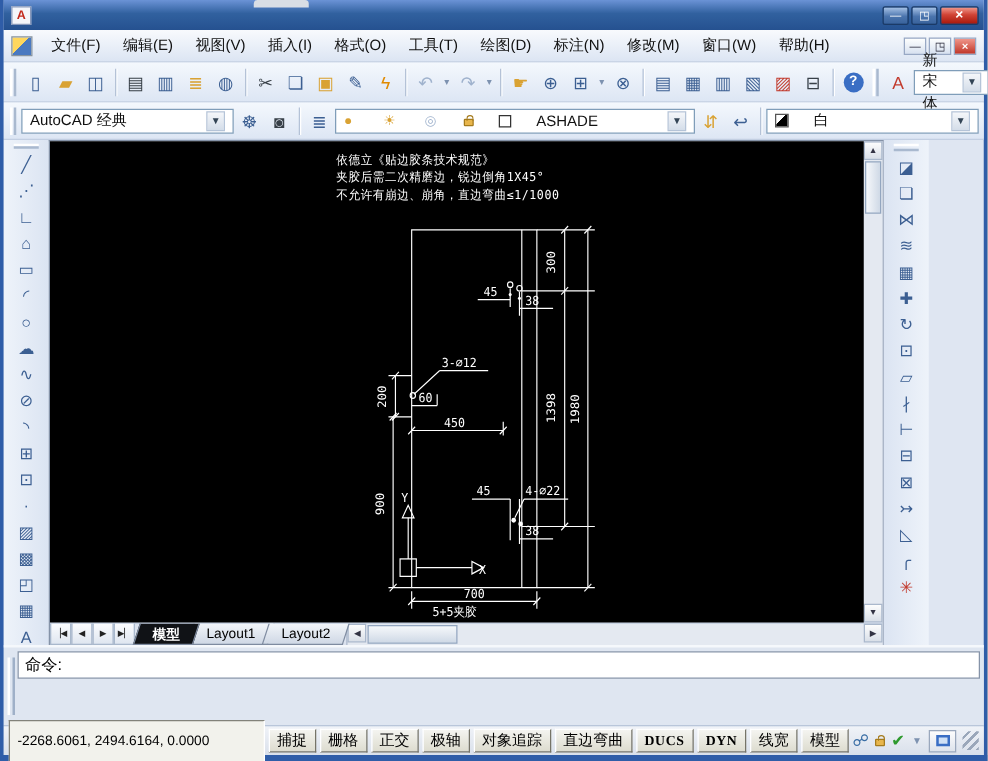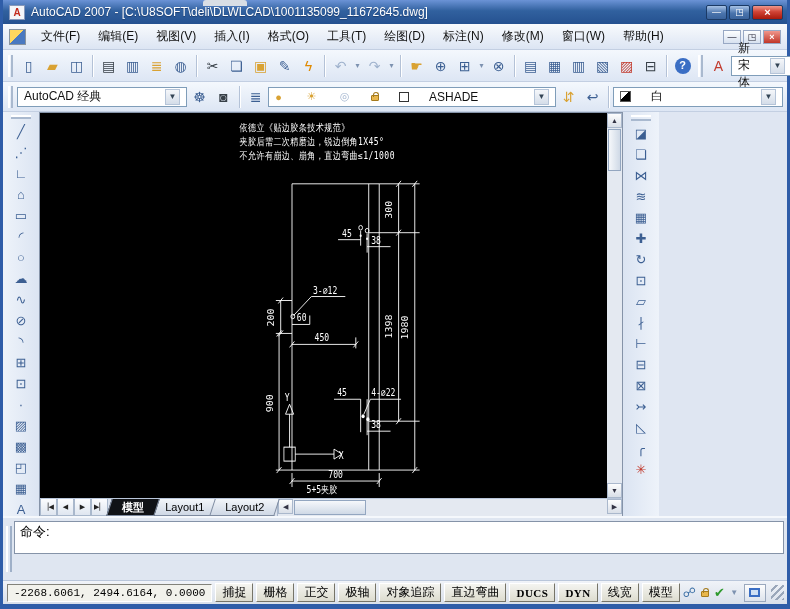--- a/index.html
+++ b/index.html
@@ -45,21 +45,21 @@
   .colorsq{width:10px;height:10px;border:1px solid #333;background:#fff;flex:none}
   .swatch{width:11px;height:11px;border:1px solid #555;background:linear-gradient(135deg,#fff 0 40%,#000 40% 100%);flex:none}
   .mini-lock{width:8px;height:6px;background:#e8b64c;border:1px solid #a57b1d;border-radius:1px;position:relative;margin-top:3px;flex:none}
   .mini-lock::before{content:"";position:absolute;top:-4px;left:1px;width:4px;height:4px;border:1px solid #a57b1d;border-bottom:none;border-radius:3px 3px 0 0}
 
   
   .workarea{display:flex;height:404px}
   .toolcol{width:36px;display:flex;flex-direction:column;align-items:center;padding-top:1px;background:linear-gradient(90deg,#eef3fa,#dbe4f2)}
   .toolcol.right{background:linear-gradient(270deg,#eef3fa,#dbe4f2)}
   .tgrip{width:20px;height:6px;border-top:2px solid #fff;border-bottom:2px solid #a9b9cf;margin:2px 0 2px}
-  .docwin{width:584px;display:flex;flex-direction:column;border:1px solid #8593a8;border-bottom:none}
+  .docwin{width:668px;display:flex;flex-direction:column;border:1px solid #8593a8;border-bottom:none}
   .canvas-row{display:flex;height:385px}
   .canvas{width:695px;height:385px;background:#000;position:relative}
   .canvas svg{display:block;width:100%;height:100%}
   .vscroll{width:15px;display:flex;flex-direction:column;background:#e4e9f1}
   .sbtn{width:15px;height:15px;background:linear-gradient(#fdfdfd,#d9dfe8);border:1px solid #aab8cc;font-size:7px;color:#334;display:flex;align-items:center;justify-content:center;flex:none}
   .vthumb{height:42px;margin:1px;background:linear-gradient(90deg,#f6f8fb,#cfd9e6);border:1px solid #93a6c0}
   .vfill{flex:1}
   .bottombar{height:18px;display:flex;align-items:stretch;background:#dbe2ee;border-top:1px solid #b9c6da;font-size:11px}
   .navbtn{width:17px;background:linear-gradient(#fbfcfe,#dfe6f0);border:1px solid #a9b8cc;border-top:none;font-size:7px;display:flex;align-items:center;justify-content:center;color:#222;flex:none}
   .tabs{display:flex;align-items:stretch;padding-left:6px}
@@ -70,25 +70,25 @@
   .hthumb{width:72px;margin:1px;background:linear-gradient(#f6f8fb,#cfd9e6);border:1px solid #93a6c0}
   .hfill{flex:1}
 
   
   .cmdwin{height:64px;background:#dfe6f1;display:flex;align-items:stretch;padding:3px 3px 3px 0;border-top:2px solid #f5f8fc}
   .cmdgrip{width:6px;margin:5px 2px 5px 3px;border-left:2px solid #fff;border-right:2px solid #9fb0c8}
   .cmdinner{flex:1;display:flex;flex-direction:column;gap:2px}
   .cmdhist{flex:1;display:flex;border:1px solid #8593a8;background:#fff}
   .histtext{flex:1;font-size:13px;padding:2px 5px;color:#000;white-space:pre}
   .cmdvscroll{width:15px;display:flex;flex-direction:column;background:#e4e9f1;border-left:1px solid #aab8cc}
-  .cmdinput{height:33px;background:#fff;border:1px solid #8593a8;font-size:13px;padding:1px 5px;color:#000}
+  .cmdinput{height:22px;background:#fff;border:1px solid #8593a8;font-size:13px;padding:1px 5px;color:#000}
 
   
   .statusbar{height:24px;background:linear-gradient(#f0f3f8,#d9e0eb);display:flex;align-items:center;padding:0 4px;gap:3px;border-top:1px solid #b9c6da}
-  .coord{width:226px;height:18px;background:#f2f2ec;border:1px solid;border-color:#82827a #fff #fff #82827a;font-size:11px;display:flex;align-items:center;padding:0 6px;font-family:Liberation Mono, monospace;color:#000;white-space:nowrap}
+  .coord{width:226px;height:18px;background:#f2f2ec;border:1px solid;border-color:#82827a #fff #fff #82827a;font-size:11px;display:flex;align-items:center;padding:16px 6px;font-family:Liberation Sans, sans-serif;color:#000;white-space:nowrap}
   .sbtn2{height:19px;padding:0 6px;font-size:12px;color:#000;background:linear-gradient(#f4f4f0,#dddccf);border:1px solid;border-color:#fff #767468 #767468 #fff;display:flex;align-items:center;white-space:nowrap}
   .sbtn2.en{font-family:"Liberation Serif",serif;font-size:11px;font-weight:bold;letter-spacing:.5px}
   .tray{margin-left:auto;display:flex;align-items:center;gap:5px}
   .tray-ico{font-size:13px;line-height:1}
   .clean-btn{width:22px;height:18px;border:1px solid #9aa8bd;background:linear-gradient(#fdfdfd,#dde3ec);display:flex;align-items:center;justify-content:center}
   .clean-btn i{display:block;width:11px;height:9px;border:2px solid #3a6ec4;background:#cfe0f5}
   .resize-grip{width:13px;height:15px;background:repeating-linear-gradient(135deg,transparent 0 3px,#9aa7ba 3px 5px)}
 
   
   svg .g{stroke:#fff;stroke-width:1;fill:none}
@@ -97,21 +97,20 @@
   svg .dot{fill:#fff;stroke:none}
 </style>
 </head>
 <body>
 
 <div class="win">
   <div class="ghost-tab"></div>
 
   <div class="titlebar">
     <div class="appicon">A</div>
-    <div class="title-text">AutoCAD 2007 - [C:\U8SOFT\deli\DLWLCAD\1001135099_11672645.dwg]</div>
     <div class="t-btns">
       <div class="t-btn">—</div>
       <div class="t-btn">◳</div>
       <div class="t-btn t-close">×</div>
     </div>
   </div>
 
   <div class="menubar">
     <div class="menu-file-icon"></div>
     <span class="menu-item">文件(F)</span>

